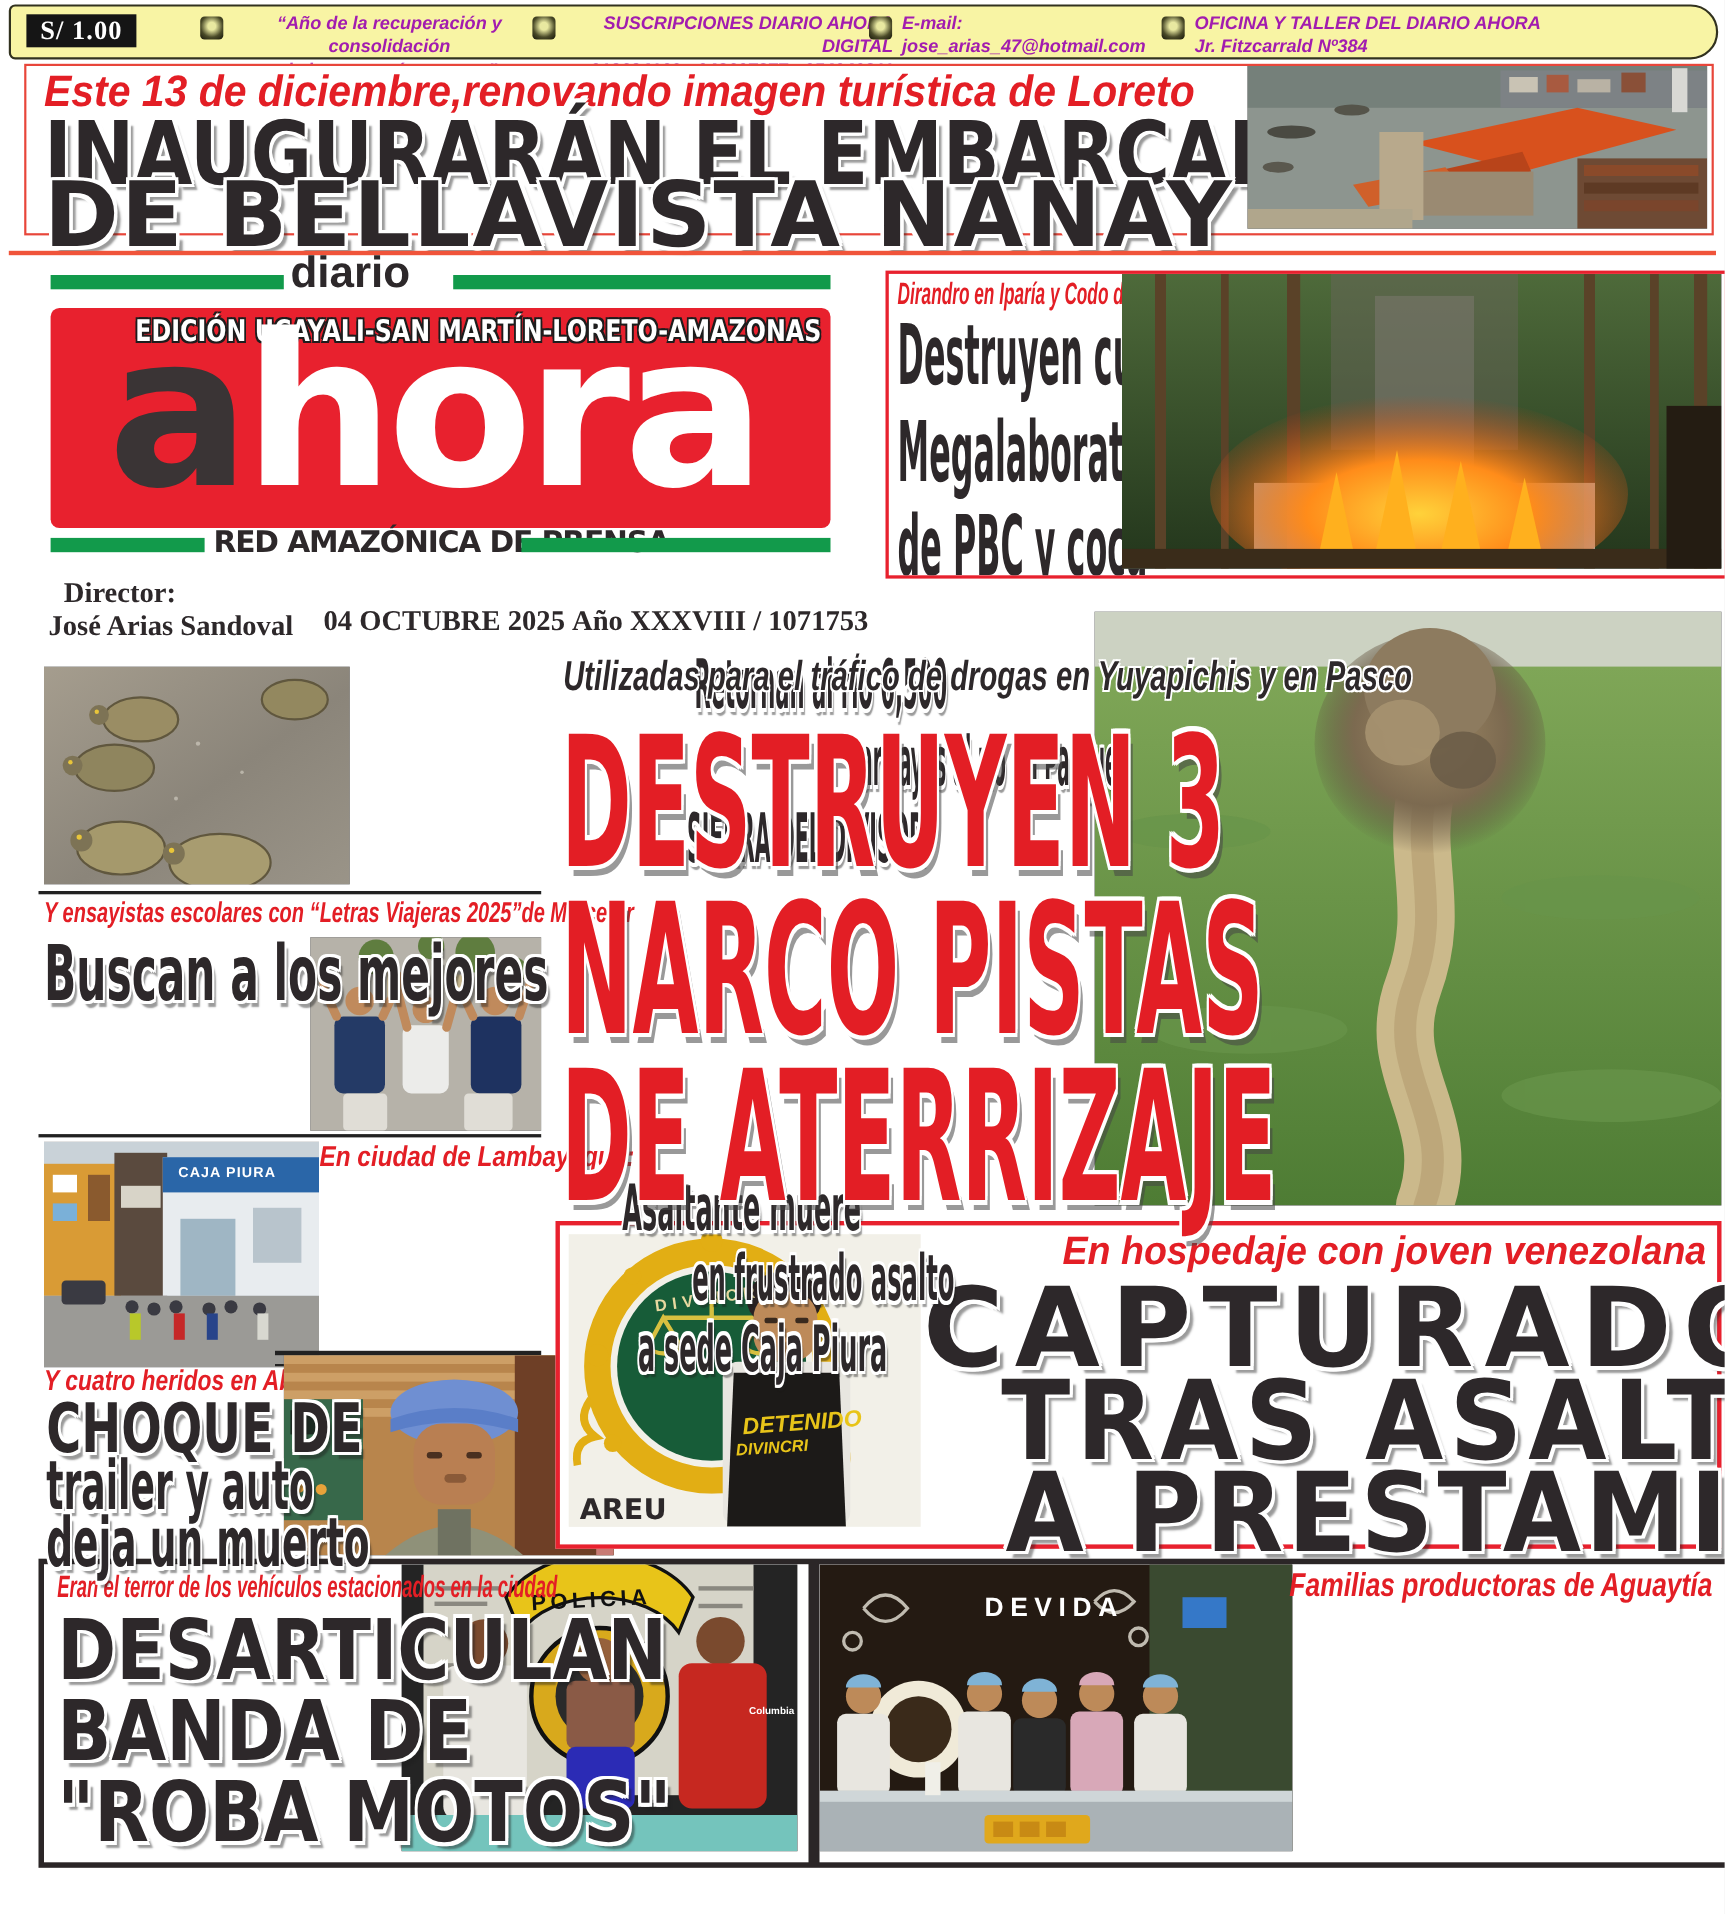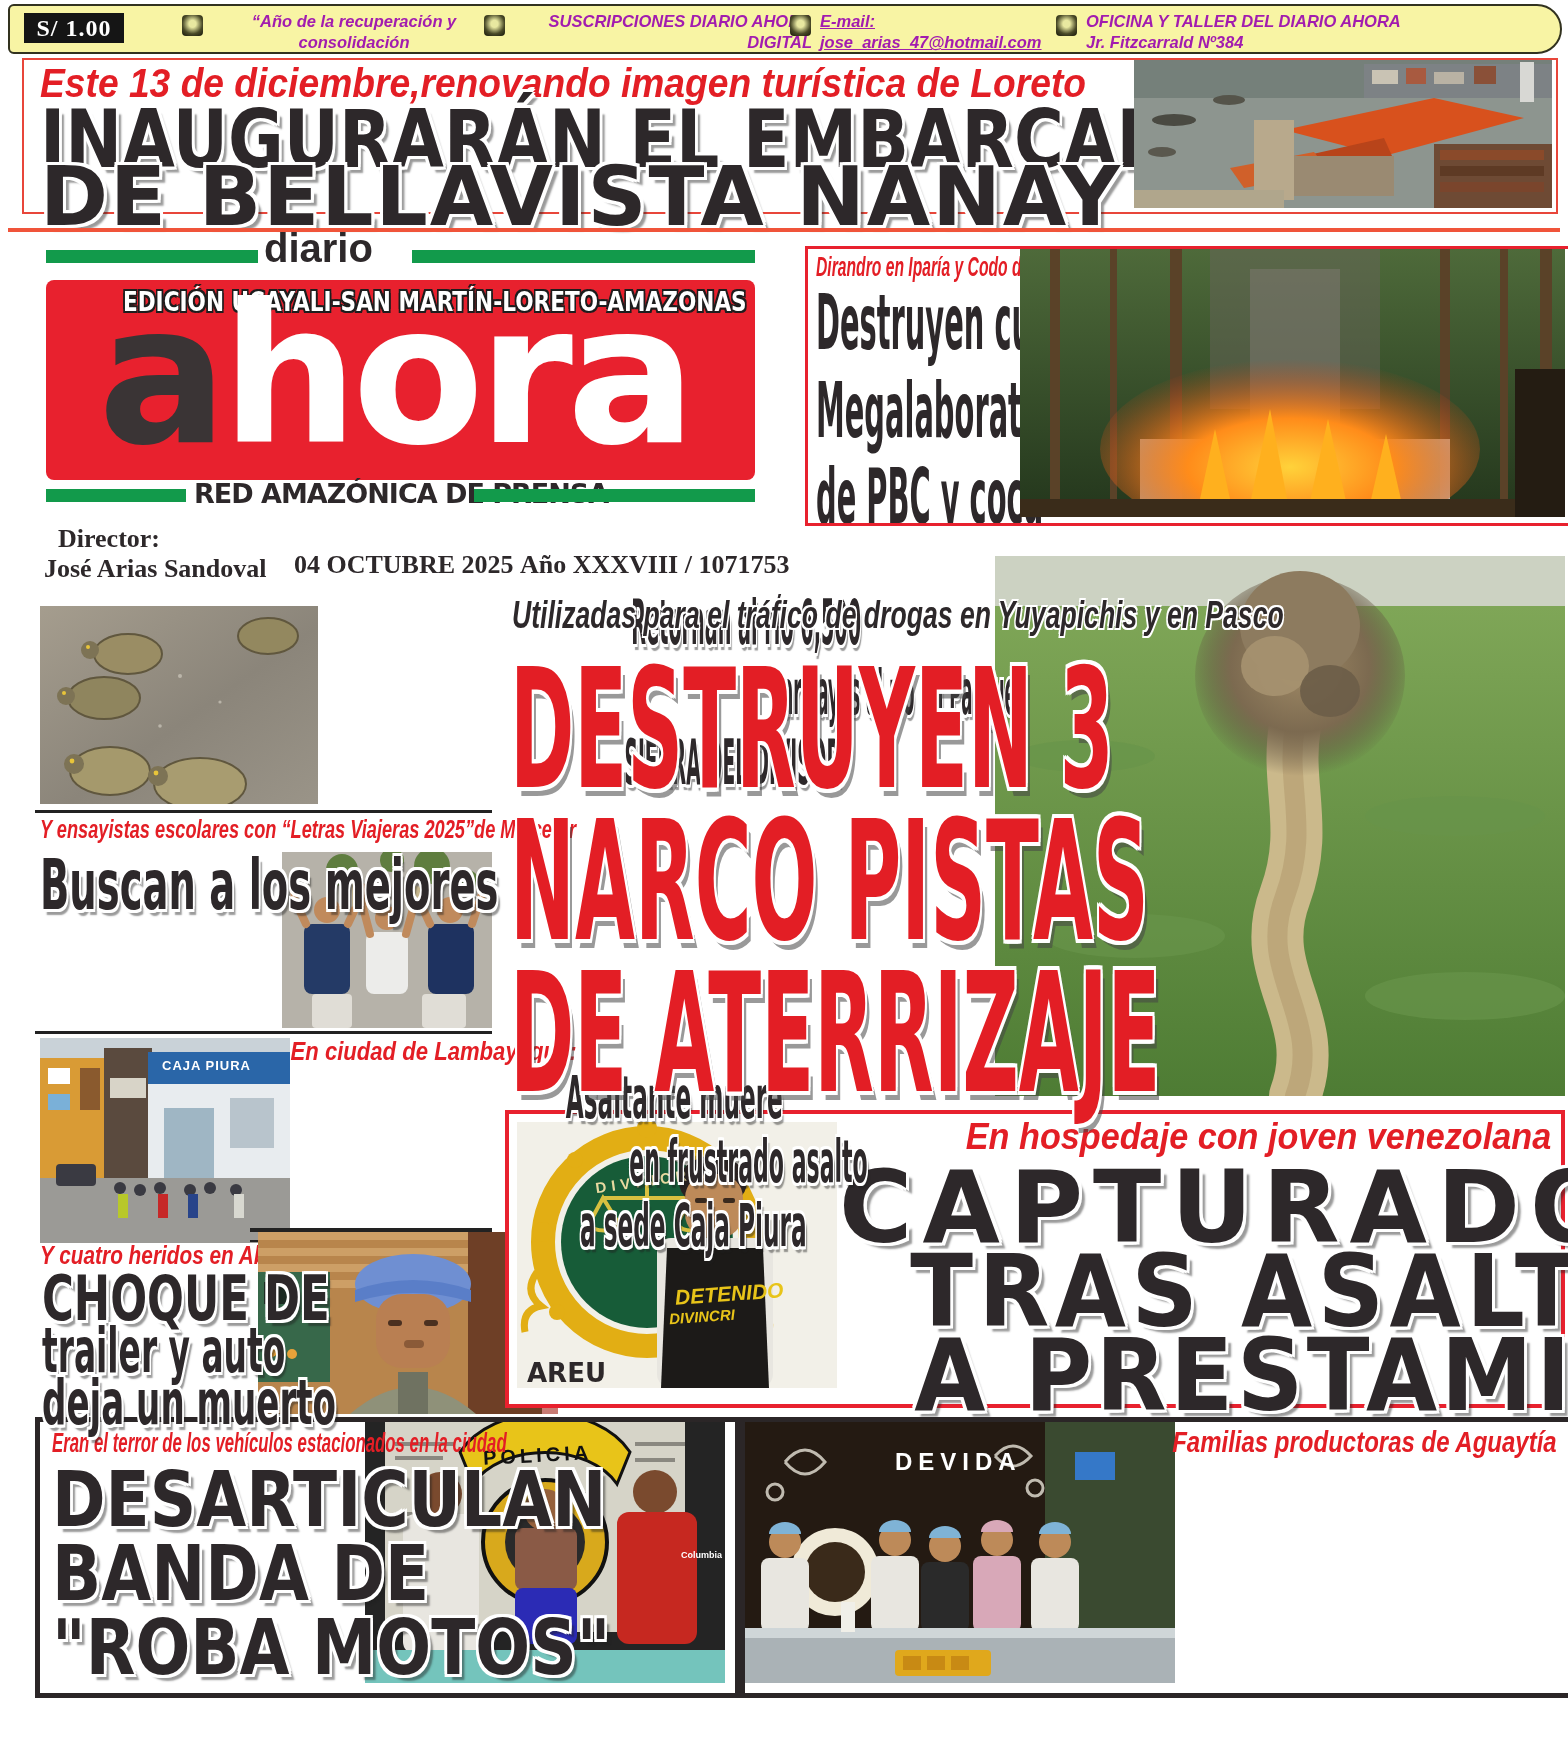--- a/index.html
+++ b/index.html
@@ -43,21 +43,21 @@
     <div class="tb-txt" style="left:200px;top:5px;width:288px;text-align:center;">
       <div>“Año de la recuperación y consolidación</div>
       <div>de la economía peruana”</div>
     </div>
     <span class="bul" style="left:474px;"></span>
     <div class="tb-txt" style="left:502px;top:5px;width:300px;text-align:right;">
       <div>SUSCRIPCIONES DIARIO AHORA DIGITAL</div>
       <div>918684169 - 942697277 - 954949211</div>
     </div>
     <span class="bul" style="left:780px;"></span>
-    <div class="tb-txt" style="left:810px;top:5px;width:240px;text-decoration:underline;">
+    <div class="tb-txt" style="left:810px;top:5px;width:240px;">
       <div>E-mail:</div>
       <div>jose_arias_47@hotmail.com</div>
     </div>
     <span class="bul" style="left:1046px;"></span>
     <div class="tb-txt" style="left:1076px;top:5px;width:420px;">
       <div>OFICINA Y TALLER DEL DIARIO AHORA</div>
       <div>Jr. Fitzcarrald Nº384</div>
     </div>
   </div>
 

